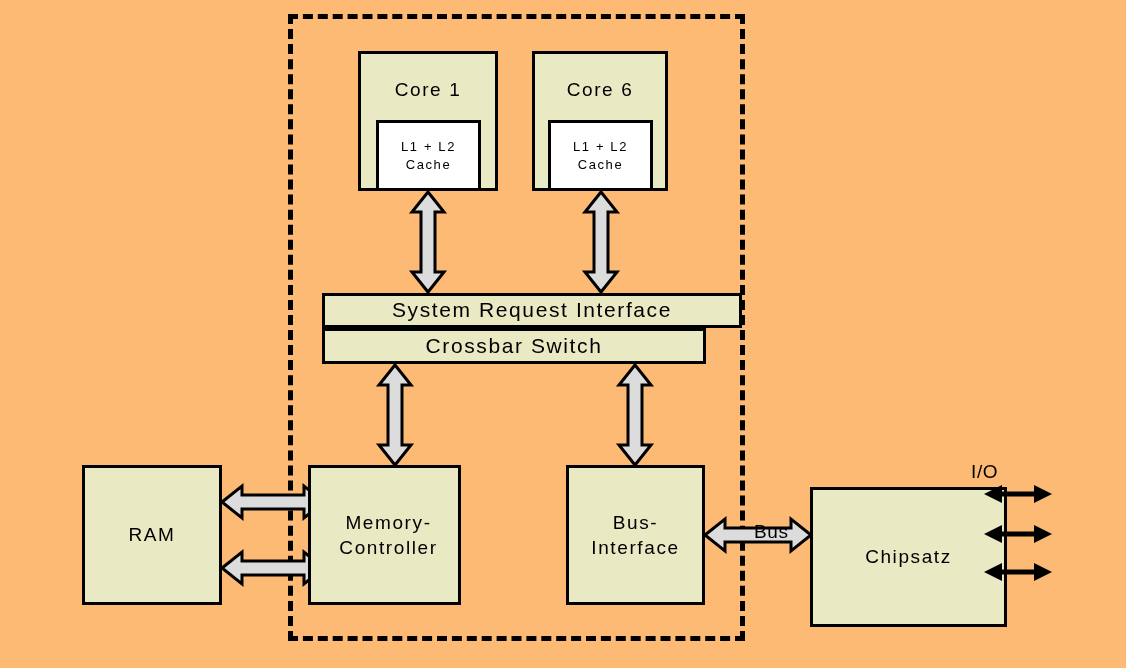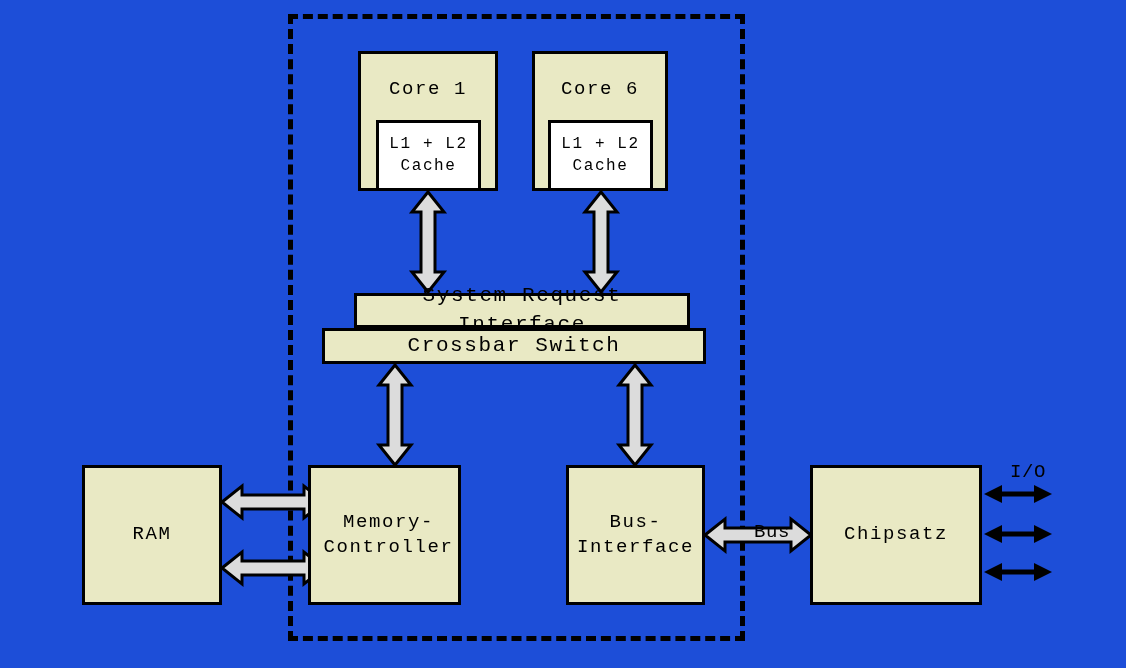--- a/index.html
+++ b/index.html
@@ -4,22 +4,22 @@
 <style>
   html, body {
     margin: 0;
     padding: 0;
     background: #ffffff;
   }
   #stage {
     position: relative;
     width: 1126px;
     height: 668px;
-    background: #1d4ed8;
-    font-family: Liberation Mono, monospace;
+    background: #fdba74;
+    font-family: Liberation Sans, sans-serif;
     overflow: hidden;
   }
 
   
   .die-boundary {
     position: absolute;
     border: 5px dashed #000000;
     box-sizing: border-box;
     background: transparent;
   }
@@ -45,21 +45,21 @@
     display: block;
     white-space: pre-line;
   }
 
   .core-box {
     align-items: flex-start;
     justify-content: center;
     padding-top: 23px;
     font-size: 19px;
   }
-  .cache-box { font-size: 16px; }
+  .cache-box { font-size: 13px; }
   .bar-box   { font-size: 21px; }
   .bottom-box{ font-size: 19px; }
 
   
   .barrow {
     position: absolute;
   }
   .barrow svg { display: block; overflow: visible; }
   .barrow .body {
     fill: #dcdcdc;
@@ -115,21 +115,21 @@
       <path class="body" d="M19 2 L35 22 L26 22 L26 82 L35 82 L19 102 L3 82 L12 82 L12 22 L3 22 Z"></path>
     </svg>
   </div>
 
   <div class="barrow" style="left:582px; top:190px;">
     <svg width="38" height="104" viewBox="0 0 38 104">
       <path class="body" d="M19 2 L35 22 L26 22 L26 82 L35 82 L19 102 L3 82 L12 82 L12 22 L3 22 Z"></path>
     </svg>
   </div>
 
-  <div class="block bar-box" style="left:322px; top:293px; width:336px; height:35px;margin-left:32px;">
+  <div class="block bar-box" style="left:322px; top:293px; width:420px; height:35px;">
     <span class="lbl">System Request Interface</span>
   </div>
 
   <div class="block bar-box" style="left:322px; top:328px; width:384px; height:36px;text-align:right;">
     <span class="lbl">Crossbar Switch</span>
   </div>
 
   <div class="barrow" style="left:376px; top:363px;">
     <svg width="38" height="104" viewBox="0 0 38 104">
       <path class="body" d="M19 2 L35 22 L26 22 L26 82 L35 82 L19 102 L3 82 L12 82 L12 22 L3 22 Z"></path>
@@ -169,25 +169,25 @@
   </div>
 
   <div class="barrow" style="left:703px; top:516px;">
     <svg width="110" height="38" viewBox="0 0 110 38">
       <path class="body" d="M2 19 L22 3 L22 12 L88 12 L88 3 L108 19 L88 35 L88 26 L22 26 L22 35 Z"></path>
     </svg>
   </div>
 
   <div class="flabel" style="left:754px; top:521px;">Bus</div>
 
-  <div class="block bottom-box" style="left:810px; top:465px; width:172px; height:140px;">
+  <div class="block bottom-box" style="left:810px; top:487px; width:197px; height:140px;">
     <span class="lbl">Chipsatz</span>
   </div>
 
-  <div class="flabel" style="left:1010px; top:461px;">I/O</div>
+  <div class="flabel" style="left:971px; top:461px;">I/O</div>
 
   <div class="io-arrow" style="left:982px; top:481px;">
     <svg width="72" height="26" viewBox="0 0 72 26">
       <line class="ln" x1="14" y1="13" x2="58" y2="13"></line>
       <polygon class="hd" points="2,13 20,4 20,22"></polygon>
       <polygon class="hd" points="70,13 52,4 52,22"></polygon>
     </svg>
   </div>
 
   <div class="io-arrow" style="left:982px; top:521px;">

